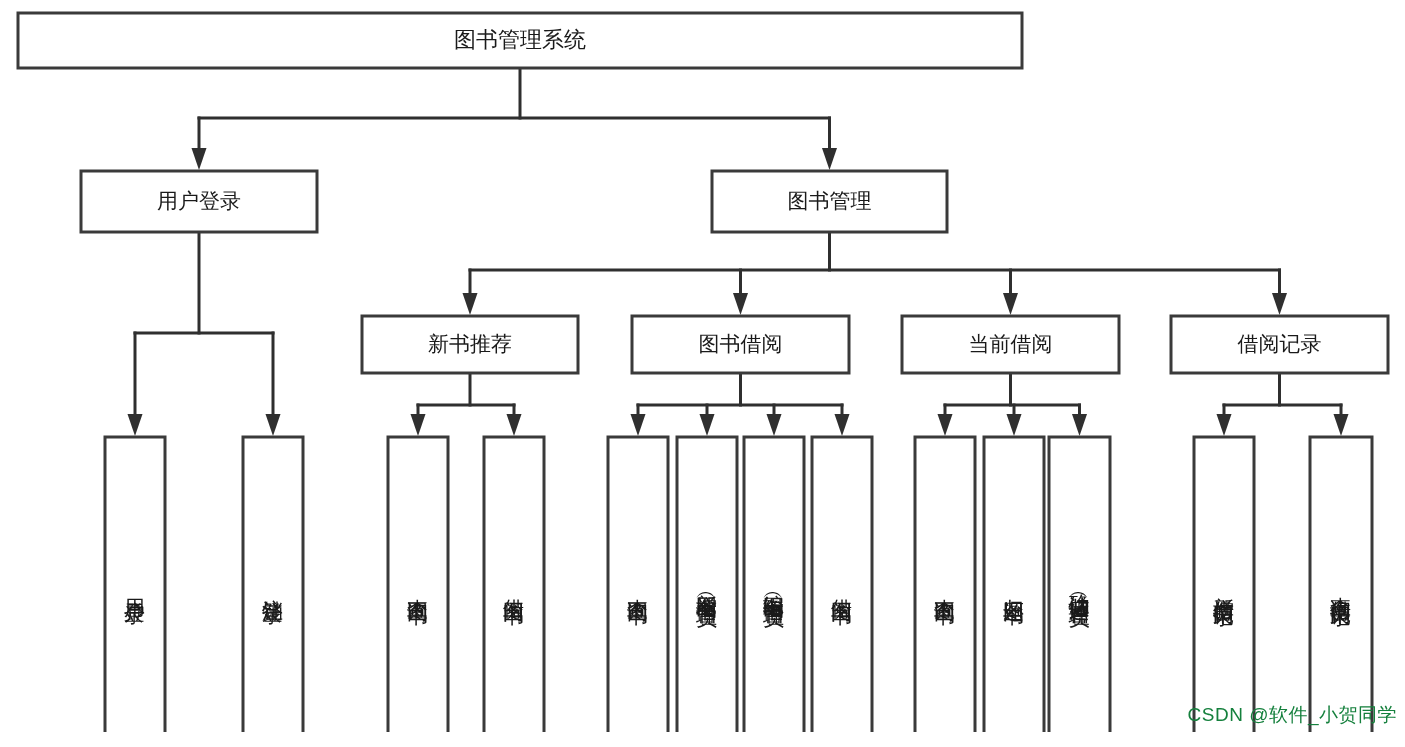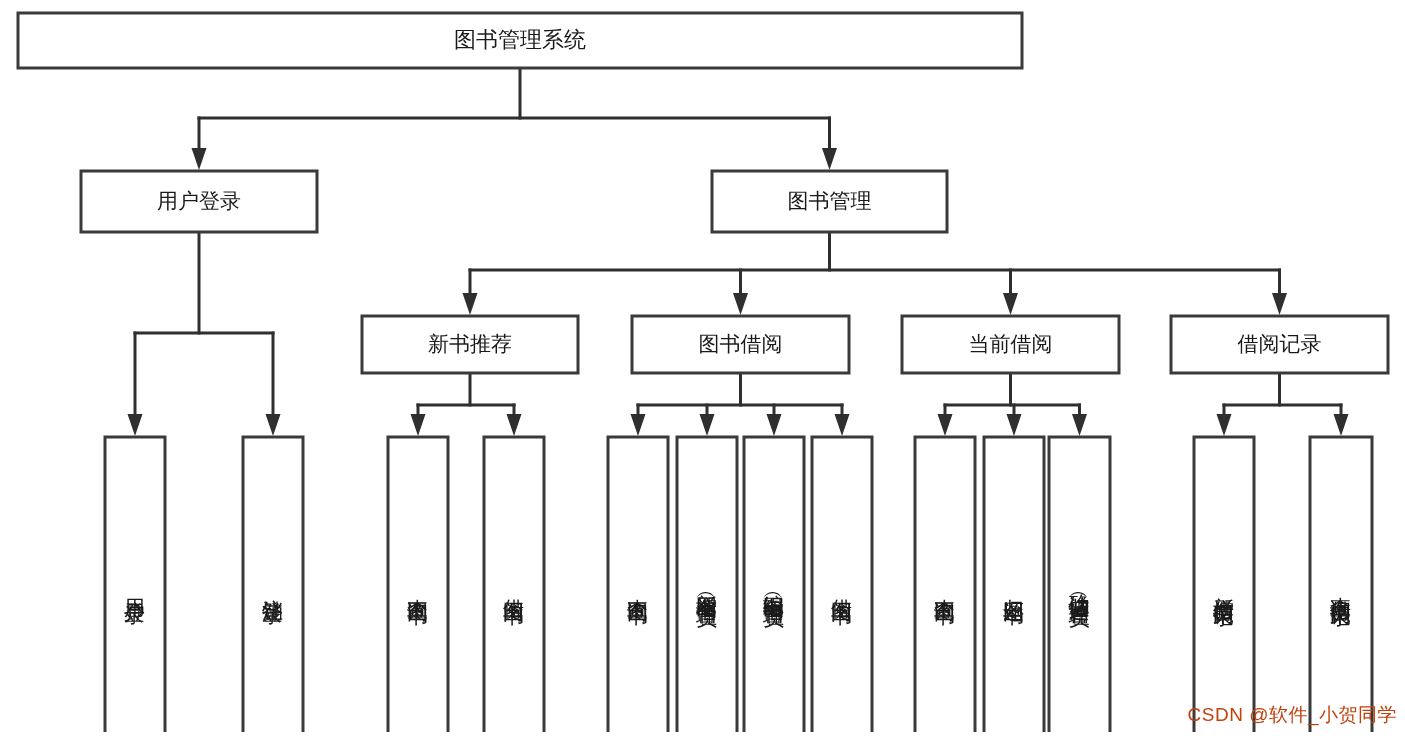--- a/index.html
+++ b/index.html
@@ -70,21 +70,21 @@
     letter-spacing: 2px;
     color: #1a1a1a;
     white-space: nowrap;
   }
   .watermark {
     position: absolute;
     right: 8px;
     bottom: 4px;
     font-family: "Liberation Sans", "DejaVu Sans", sans-serif;
     font-size: 19px;
-    color: #c2410c;
+    color: #15803d;
     letter-spacing: 0.5px;
     user-select: none;
   }
 </style>
 </head>
 <body>
 
 <div id="diagram-root">
 
   <svg class="flowchart" id="flowchart-svg" viewBox="0 0 1405 747" xmlns="http://www.w3.org/2000/svg">

